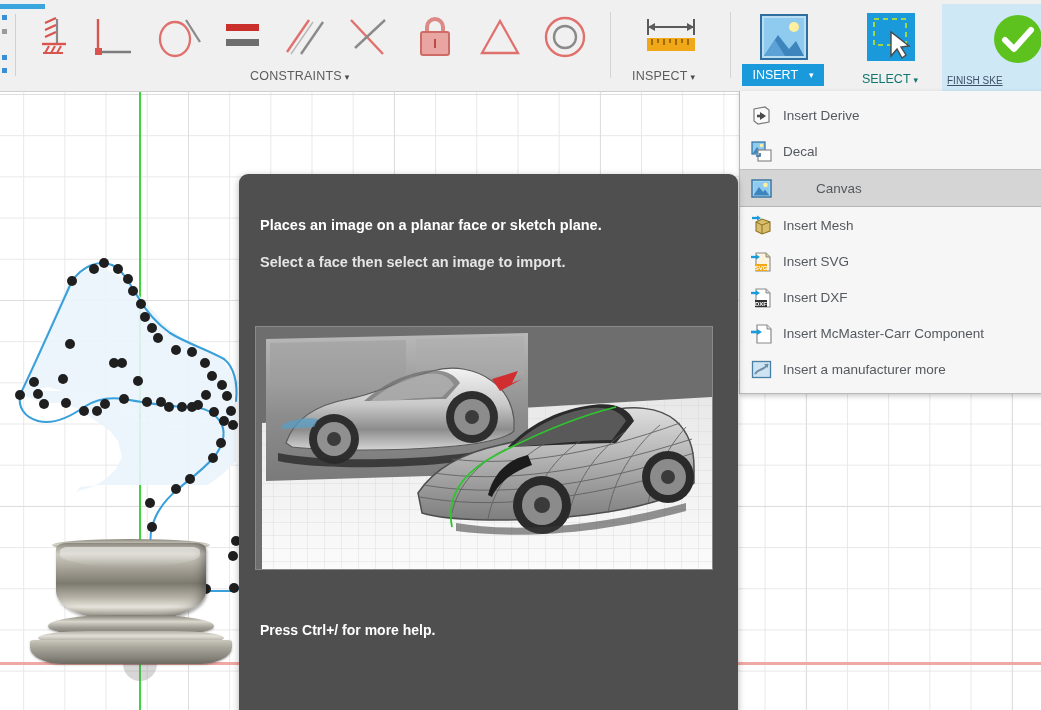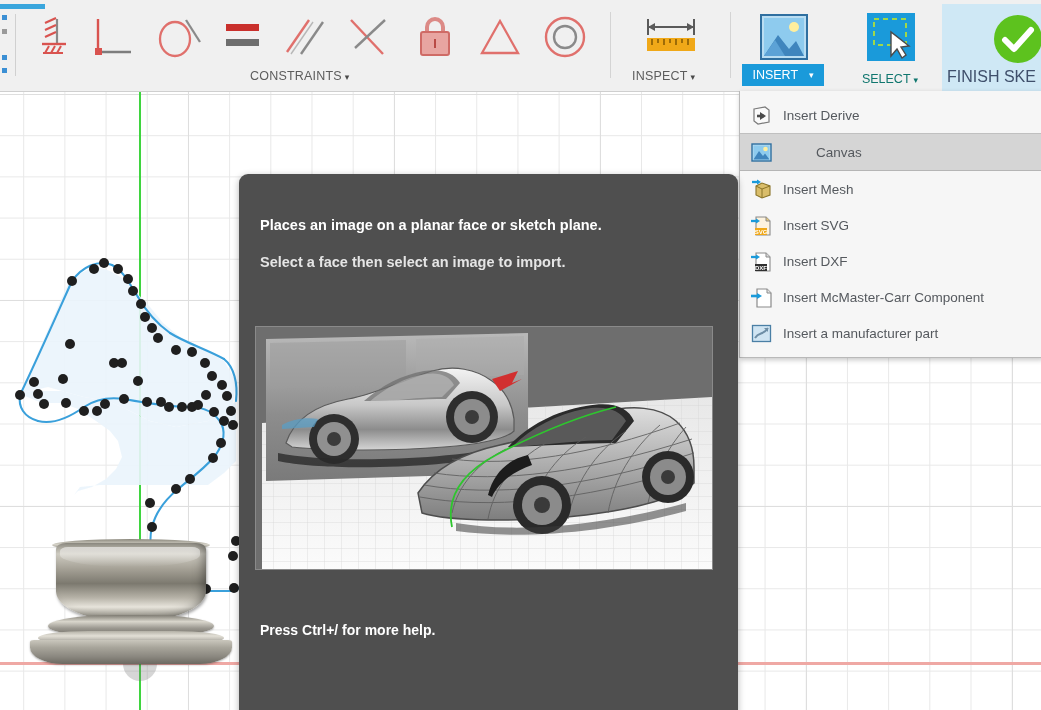--- a/index.html
+++ b/index.html
@@ -127,22 +127,23 @@
   #select-label{
     position:absolute;left:0;bottom:5px;width:90px;
     text-align:center;font-size:12.5px;color:#0f766e;
   }
   #finish-cell{
     position:absolute;left:942px;top:4px;width:99px;height:87px;
     background:#cfe8f5;
   }
   #finish-icon-box{position:absolute;left:50px;top:9px;width:52px;height:52px;}
   #finish-label{
-    position:absolute;left:5px;bottom:5px;font-size:16px;color:#3f4f6b;
+    position:absolute;left:5px;bottom:5px;font-size:10px;color:#3f4f6b;
     white-space:nowrap;
+    text-decoration:underline;
   }
 
   
   #insert-menu{
     position:absolute;left:739px;top:91px;width:302px;
     background:#f6f6f6;border:1px solid #b9b9b9;border-top:none;
     box-shadow:1px 2px 5px rgba(0,0,0,.22);
     padding:6px 0 6px 0;
   }
   .mi{
@@ -438,20 +439,32 @@
     <span class="mi-ico">
       <svg width="21" height="21" viewBox="0 0 21 21">
         <path d="M3 4 L14 2 L18 5 L18 17 L7 19 L3 16 Z" fill="#fafafa" stroke="#7a7a7a" stroke-width="1.2"></path>
         <path d="M6 11 L13 11" stroke="#4a4a4a" stroke-width="2.6"></path>
         <polygon points="9,7 9,15 15,11" fill="#4a4a4a"></polygon>
       </svg>
     </span>
     <span class="mi-txt">Insert Derive</span>
   </div>
 
+  <div class="mi">
+    <span class="mi-ico">
+      <svg width="21" height="21" viewBox="0 0 21 21">
+        <rect x="1" y="1" width="13" height="12" fill="#8ecbee" stroke="#2f6fa0" stroke-width="1.2"></rect>
+        <circle cx="10.5" cy="4.5" r="1.8" fill="#ffef9e"></circle>
+        <polygon points="2,12 6,6 9,10 11,8 13,12" fill="#3f85bd"></polygon>
+        <rect x="7" y="9" width="13" height="11" fill="#ffffff" stroke="#8a8a8a" stroke-width="1.2"></rect>
+        <path d="M5 15 L9 15 L9 12" fill="none" stroke="#2f6fa0" stroke-width="1.6"></path>
+      </svg>
+    </span>
+    <span class="mi-txt">Decal</span>
+  </div>
 
   <div class="mi sel">
     <span class="mi-ico">
       <svg width="21" height="21" viewBox="0 0 21 21">
         <rect x="1" y="2" width="19" height="17" fill="#b9ddf2" stroke="#2f6fa0" stroke-width="1.4"></rect>
         <rect x="2.5" y="3.5" width="16" height="14" fill="#8ecbee"></rect>
         <circle cx="14.5" cy="7" r="2.3" fill="#ffef9e"></circle>
         <polygon points="2.5,17.5 8,9 12,14 14,11.5 18.5,17.5" fill="#3f85bd"></polygon>
       </svg>
     </span>
@@ -511,21 +524,21 @@
   </div>
 
   <div class="mi">
     <span class="mi-ico">
       <svg width="21" height="21" viewBox="0 0 21 21">
         <rect x="1.5" y="2.5" width="18" height="16" fill="#cfe4f2" stroke="#4a7fa5" stroke-width="1.3"></rect>
         <path d="M4 15 C8 8 12 13 17 5" fill="none" stroke="#6e8ea6" stroke-width="2"></path>
         <polygon points="13,5 17,5 17,9" fill="#6e8ea6"></polygon>
       </svg>
     </span>
-    <span class="mi-txt">Insert a manufacturer part</span>
+    <span class="mi-txt">Insert a manufacturer more</span>
   </div>
 </div>
 
 <div id="tooltip">
   <div id="tt-l1">Places an image on a planar face or sketch plane.</div>
   <div id="tt-l2">Select a face then select an image to import.</div>
 
   <div id="tt-img">
     <svg width="456" height="242" viewBox="0 0 456 242" xmlns="http://www.w3.org/2000/svg">
       <defs>

